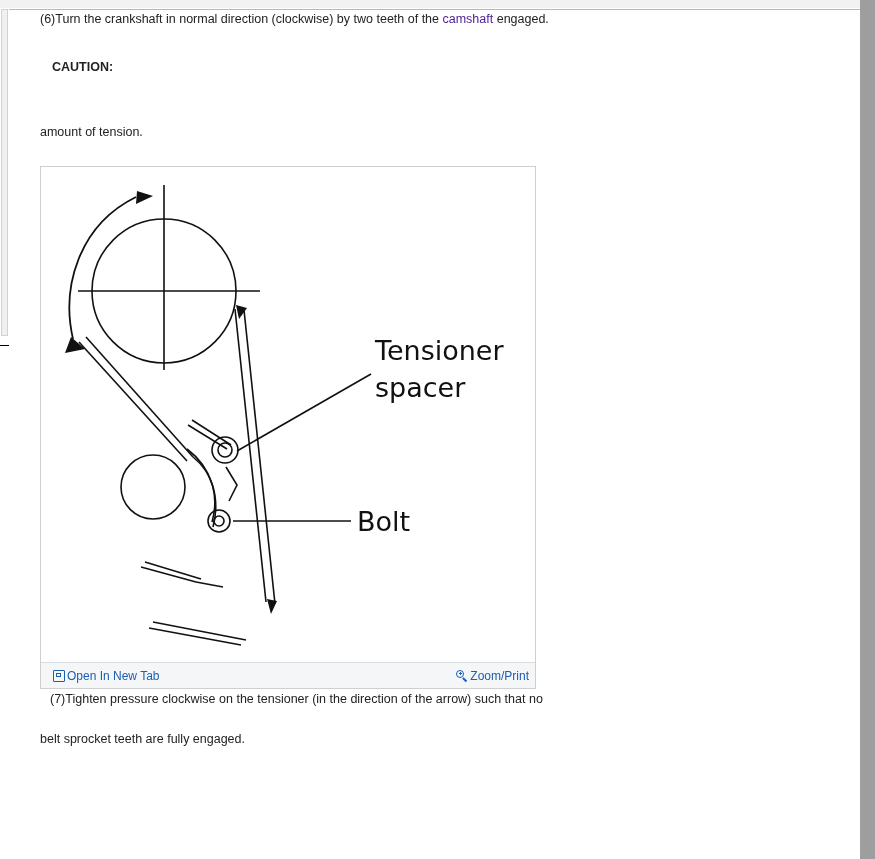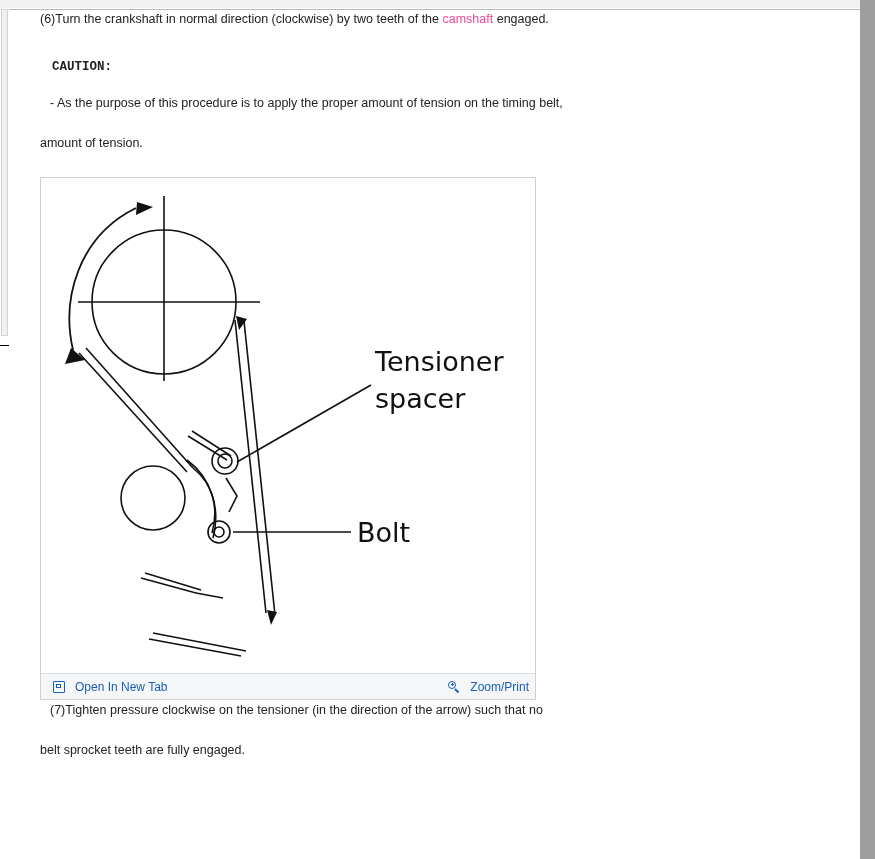--- a/index.html
+++ b/index.html
@@ -65,32 +65,31 @@
   }
 
   p.para {
     margin: 0;
     font-size: 12.5px;
     color: #222222;
     line-height: 20px;
   }
   .block-6 { margin-top: 14px; }
   .link {
-    color: #ec4899;
+    color: #4c1d95;
     text-decoration: none;
     cursor: pointer;
   }
   .caution-block { margin-top: 28px; }
   .caution-title {
     font-size: 12.5px;
     font-weight: bold;
     color: #222222;
-    margin: 0 0 16px 12px;
+    margin: 0 0 5px 12px;
     line-height: 20px;
-    font-family: Liberation Mono, monospace;
   }
   .caution-body {
     margin: 0;
     font-size: 12.5px;
     color: #222222;
     line-height: 20px;
   }
   .caution-body .dash-indent { padding-left: 10px; }
 
   
@@ -114,21 +113,21 @@
     border-top: 1px solid #d8dde2;
     display: flex;
     align-items: center;
     justify-content: space-between;
     padding: 0 6px 0 12px;
     box-sizing: border-box;
   }
   .bar-btn {
     display: flex;
     align-items: center;
-    gap: 10px;
+    gap: 2px;
     font-size: 12px;
     color: #1a5fb4;
     cursor: pointer;
     user-select: none;
   }
   .bar-btn .label { text-decoration: none; }
   .ico {
     display: inline-block;
     width: 12px; height: 12px;
     position: relative;
@@ -196,21 +195,21 @@
 
 <div class="content">
 
   <p class="para block-6">
     <span>(6)</span><span>Turn the crankshaft in normal direction (clockwise) by two teeth of the </span><a class="link" href="#">camshaft</a><span> engaged.</span>
   </p>
 
   <div class="caution-block">
     <p class="caution-title">CAUTION:</p>
     <p class="caution-body">
-      <span class="dash-indent">-  As the purpose of this procedure is to apply the proper amount of tension on the timing belt,</span><br>
+      <br>
       <br>
       <span>amount of tension.</span>
     </p>
   </div>
 
   <div class="figure-box">
     <div class="figure-canvas">
       <svg width="512" height="495" viewBox="0 0 512 495" xmlns="http://www.w3.org/2000/svg">
         <g fill="none" stroke="#111111" stroke-width="1.6">
 

